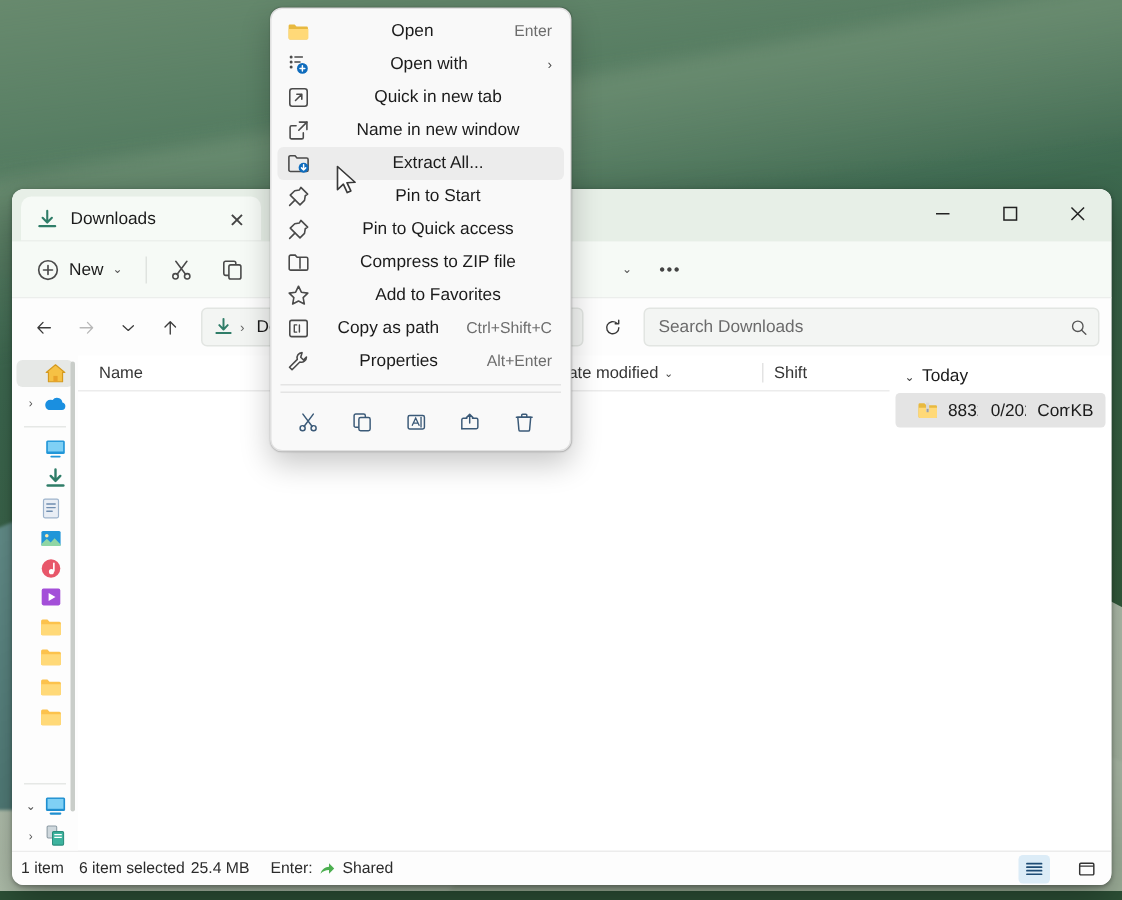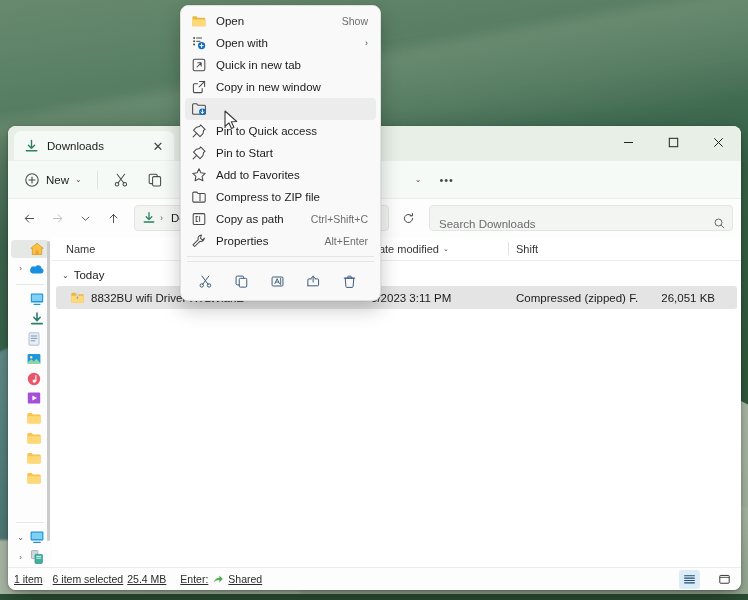--- a/index.html
+++ b/index.html
@@ -161,21 +161,21 @@
   .refreshbtn {
     width: 26px; height: 26px; margin-left: 4px; border-radius: 4px;
     display: flex; align-items: center; justify-content: center; color: #3a3a3a;
   }
 
   .searchbox {
     width: 304px; height: 26px; margin-left: 6px;
     background: #f3f5f3;
     border: 1px solid #e2e5e2;
     border-radius: 4px;
-    display: flex; align-items: flex-end;
+    display: flex; align-items: center;
     padding: 0 6px 0 9px;
   }
   .searchbox input {
     flex: 1 1 auto; border: none; outline: none; background: transparent;
     font-family: inherit; font-size: 11.5px; color: #1b1b1b;
   }
   .searchbox input::placeholder { color: #6b6b6b; }
 
   
   .wbody { flex: 1 1 auto; display: flex; min-height: 0; }
@@ -195,21 +195,21 @@
   }
   .nav-item.sel { background: #e6e8e6; }
   .nav-exp { width: 11px; font-size: 8px; color: #555; text-align: center; flex: 0 0 auto; }
   .nav-ico { width: 16px; height: 16px; flex: 0 0 auto; display:block; }
   .nav-sep { height: 1px; background: #e6e8e6; margin: 5px 8px; }
   .nav-scroll {
     position: absolute; right: 2px; top: 4px;
     width: 3px; height: 300px; border-radius: 2px; background: #c9cdc9;
   }
 
-  .content { flex: 1 1 auto; display: flex; flex-direction: column; min-width: 0; background: #fff; }
+  .content { flex: 1 1 auto; display: flex; flex-direction: row; min-width: 0; background: #fff; }
 
   .colhdr {
     height: 24px; display: flex; align-items: center;
     border-bottom: 1px solid #ececec;
     font-size: 11px; color: #353535;
     flex: 0 0 auto;
     padding-left: 6px;
   }
   .col {
     position: relative; height: 100%;
@@ -249,21 +249,21 @@
   
   .statusbar {
     height: 23px; flex: 0 0 auto;
     border-top: 1px solid #ececec;
     display: flex; align-items: center;
     padding: 0 6px;
     font-size: 10.5px; color: #2b2b2b;
     gap: 14px;
     background: #fdfdfd;
   }
-  .st-seg { display: flex; align-items: center; gap: 4px; white-space: nowrap; text-decoration: underline; }
+  .st-seg { display: flex; align-items: center; gap: 4px; white-space: nowrap; }
   .st-spacer { flex: 1 1 auto; }
   .viewbtn {
     width: 21px; height: 19px; border-radius: 3px;
     display: flex; align-items: center; justify-content: center;
   }
   .viewbtn.active { background: #dcecf7; }
 
   
   #ctxmenu {
     position: absolute;
@@ -278,20 +278,21 @@
     font-size: 11.5px;
   }
   .mi {
     height: 22px;
     display: flex; align-items: center;
     border-radius: 4px;
     padding: 0 8px 0 6px;
     gap: 9px;
     color: #1b1b1b;
     position: relative;
+    text-align: center;
   }
   .mi.hot { background: #ececec; }
   .mi-ico { width: 16px; height: 16px; flex: 0 0 auto; display: block; }
   .mi-label { flex: 1 1 auto; white-space: nowrap; overflow: hidden; text-overflow: ellipsis; }
   .mi-accel { color: #6d6d6d; font-size: 10.5px; flex: 0 0 auto; }
   .mi-sub { color: #4a4a4a; font-size: 9px; flex: 0 0 auto; }
   .menu-div { height: 1px; background: #e4e4e4; margin: 4px 2px; }
   .mi-iconrow {
     display: flex; align-items: center;
     height: 30px; gap: 0; padding: 0 2px;
@@ -603,21 +604,21 @@
 </div>
 
 <div id="ctxmenu">
 
   <div class="mi">
     <svg class="mi-ico" viewBox="0 0 16 16">
       <path d="M1.4 4.2a.9.9 0 01.9-.9h3.1l1.3 1.4h6.7a.9.9 0 01.9.9v6.8a.9.9 0 01-.9.9H2.3a.9.9 0 01-.9-.9z" fill="#e8b93f"></path>
       <path d="M1.4 6.4h13.2v6a.9.9 0 01-.9.9H2.3a.9.9 0 01-.9-.9z" fill="#ffd978"></path>
     </svg>
     <span class="mi-label">Open</span>
-    <span class="mi-accel">Show</span>
+    <span class="mi-accel">Enter</span>
   </div>
 
   <div class="mi">
     <svg class="mi-ico" viewBox="0 0 16 16">
       <circle cx="3.1" cy="3" r="1" fill="#4a4a4a"></circle>
         <circle cx="3.1" cy="6.3" r="1" fill="#4a4a4a"></circle>
         <circle cx="3.1" cy="9.6" r="1" fill="#4a4a4a"></circle>
       <path d="M5.6 3h5M5.6 6.3h3.4" stroke="#4a4a4a" stroke-width="1" stroke-linecap="round"></path>
       <circle cx="10.6" cy="10.6" r="3.6" fill="#0f6cbd"></circle>
       <path d="M10.6 8.8v3.6M9 10.6h3.2" stroke="#fff" stroke-width="1" stroke-linecap="round"></path>
@@ -633,60 +634,61 @@
     </svg>
     <span class="mi-label">Quick in new tab</span>
   </div>
 
   <div class="mi">
     <svg class="mi-ico" viewBox="0 0 16 16">
       <path d="M8.6 2.4h5v5" fill="none" stroke="#4a4a4a" stroke-width="1.05" stroke-linecap="round" stroke-linejoin="round"></path>
       <path d="M13.6 2.4L8.2 7.8" stroke="#4a4a4a" stroke-width="1.05" stroke-linecap="round"></path>
       <path d="M11.2 9.6v3a1 1 0 01-1 1H3.4a1 1 0 01-1-1V5.8a1 1 0 011-1h3" fill="none" stroke="#4a4a4a" stroke-width="1.05" stroke-linecap="round" stroke-linejoin="round"></path>
     </svg>
-    <span class="mi-label">Copy in new window</span>
+    <span class="mi-label">Name in new window</span>
   </div>
 
   <div class="mi hot">
     <svg class="mi-ico" viewBox="0 0 16 16">
       <path d="M1.6 3.8a1 1 0 011-1h3.1l1.3 1.5h6.4a1 1 0 011 1v7a1 1 0 01-1 1H2.6a1 1 0 01-1-1z" fill="none" stroke="#4a4a4a" stroke-width="1.05"></path>
       <circle cx="11.4" cy="10.8" r="3.3" fill="#0f6cbd"></circle>
       <path d="M11.4 8.9v3.4M10 10.9l1.4 1.4 1.4-1.4" stroke="#fff" stroke-width="1" fill="none" stroke-linecap="round" stroke-linejoin="round"></path>
     </svg>
+    <span class="mi-label">Extract All...</span>
   </div>
 
   <div class="mi">
     <svg class="mi-ico" viewBox="0 0 16 16">
       <path d="M9.6 1.9l4.5 4.5-1.6 1.1-.5 3.1L9 13.6 2.5 7.1 5.5 4.2 8.6 3.6z" fill="none" stroke="#4a4a4a" stroke-width="1.05" stroke-linejoin="round"></path>
       <path d="M5.6 10.4L2.1 13.9" stroke="#4a4a4a" stroke-width="1.05" stroke-linecap="round"></path>
     </svg>
-    <span class="mi-label">Pin to Quick access</span>
+    <span class="mi-label">Pin to Start</span>
   </div>
 
   <div class="mi">
     <svg class="mi-ico" viewBox="0 0 16 16">
       <path d="M9.6 1.9l4.5 4.5-1.6 1.1-.5 3.1L9 13.6 2.5 7.1 5.5 4.2 8.6 3.6z" fill="none" stroke="#4a4a4a" stroke-width="1.05" stroke-linejoin="round"></path>
       <path d="M5.6 10.4L2.1 13.9" stroke="#4a4a4a" stroke-width="1.05" stroke-linecap="round"></path>
     </svg>
-    <span class="mi-label">Pin to Start</span>
-  </div>
-
-  <div class="mi">
-    <svg class="mi-ico" viewBox="0 0 16 16">
-      <path d="M8 1.8l1.9 4 4.3.6-3.1 3 .8 4.3L8 11.7l-3.9 2 .8-4.3-3.1-3 4.3-.6z" fill="none" stroke="#4a4a4a" stroke-width="1.05" stroke-linejoin="round"></path>
-    </svg>
-    <span class="mi-label">Add to Favorites</span>
+    <span class="mi-label">Pin to Quick access</span>
   </div>
 
   <div class="mi">
     <svg class="mi-ico" viewBox="0 0 16 16">
       <path d="M1.8 4.1a1 1 0 011-1h3l1.3 1.4h6.1a1 1 0 011 1v6.6a1 1 0 01-1 1H2.8a1 1 0 01-1-1z" fill="none" stroke="#4a4a4a" stroke-width="1.05"></path>
       <path d="M9 4.5v7.6" stroke="#4a4a4a" stroke-width="1.05"></path>
     </svg>
     <span class="mi-label">Compress to ZIP file</span>
+  </div>
+
+  <div class="mi">
+    <svg class="mi-ico" viewBox="0 0 16 16">
+      <path d="M8 1.8l1.9 4 4.3.6-3.1 3 .8 4.3L8 11.7l-3.9 2 .8-4.3-3.1-3 4.3-.6z" fill="none" stroke="#4a4a4a" stroke-width="1.05" stroke-linejoin="round"></path>
+    </svg>
+    <span class="mi-label">Add to Favorites</span>
   </div>
 
   <div class="mi">
     <svg class="mi-ico" viewBox="0 0 16 16">
       <rect x="2.2" y="2.6" width="11.6" height="10.8" rx="1.2" fill="none" stroke="#4a4a4a" stroke-width="1.05"></rect>
       <path d="M5.2 5.6v4.8M5.2 5.6h1.6M5.2 10.4h1.6" stroke="#4a4a4a" stroke-width=".95" stroke-linecap="round"></path>
       <path d="M8.6 5.6v4.8" stroke="#4a4a4a" stroke-width=".95" stroke-linecap="round"></path>
     </svg>
     <span class="mi-label">Copy as path</span>
     <span class="mi-accel">Ctrl+Shift+C</span>

